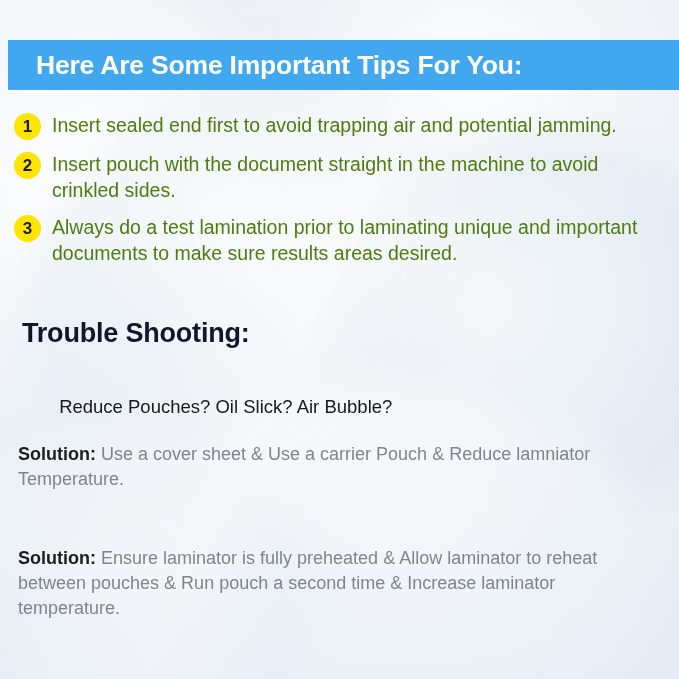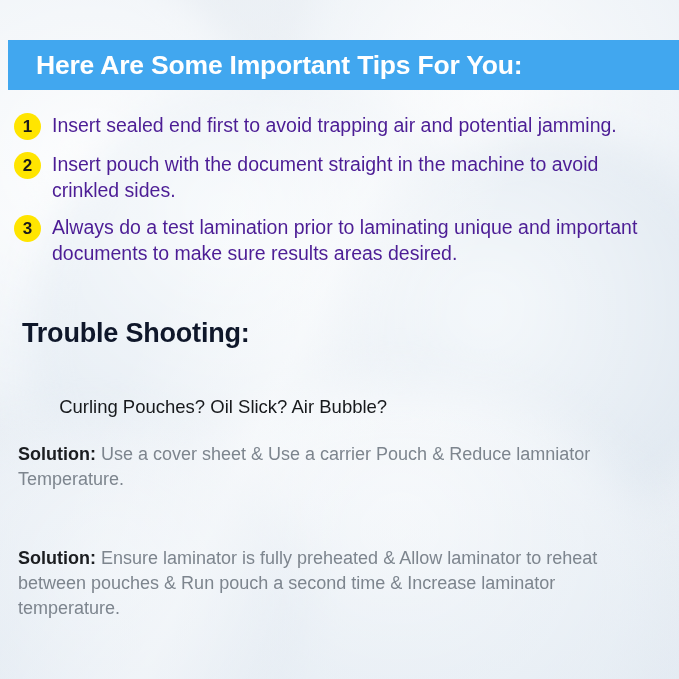--- a/index.html
+++ b/index.html
@@ -140,21 +140,21 @@
     font-size: 17px;
     font-weight: bold;
     display: flex;
     align-items: center;
     justify-content: center;
     margin-top: 1px;
     font-family: "Liberation Sans", sans-serif;
   }
   .tip-text {
     margin-left: 11px;
-    color: #4c1d95;
+    color: #4d7c0f;
     font-size: 19.5px;
     line-height: 26px;
     font-family: "Liberation Sans", sans-serif;
     max-width: 600px;
   }
 
   
   .ts-heading {
     position: absolute;
     left: 22px;
@@ -247,21 +247,21 @@
         <div class="tip-badge">3</div>
         <div class="tip-text">Always do a test lamination prior to laminating unique and important documents to make sure results areas desired.</div>
       </div>
 
     </div>
 
     <div class="ts-heading">Trouble Shooting:</div>
 
     <div class="qa qa-1">
       <div class="qa-question">
-        <span class="hl"></span><span>Curling Pouches? Oil Slick? Air Bubble?</span>
+        <span class="hl"></span><span>Reduce Pouches? Oil Slick? Air Bubble?</span>
       </div>
       <div class="qa-answer">
         <span class="sol-label">Solution:</span><span> Use a cover sheet &amp; Use a carrier Pouch &amp; Reduce lamniator Temperature.</span>
       </div>
     </div>
 
     <div class="qa qa-2">
       <div class="qa-question">
         <span class="hl"></span>
       </div>

